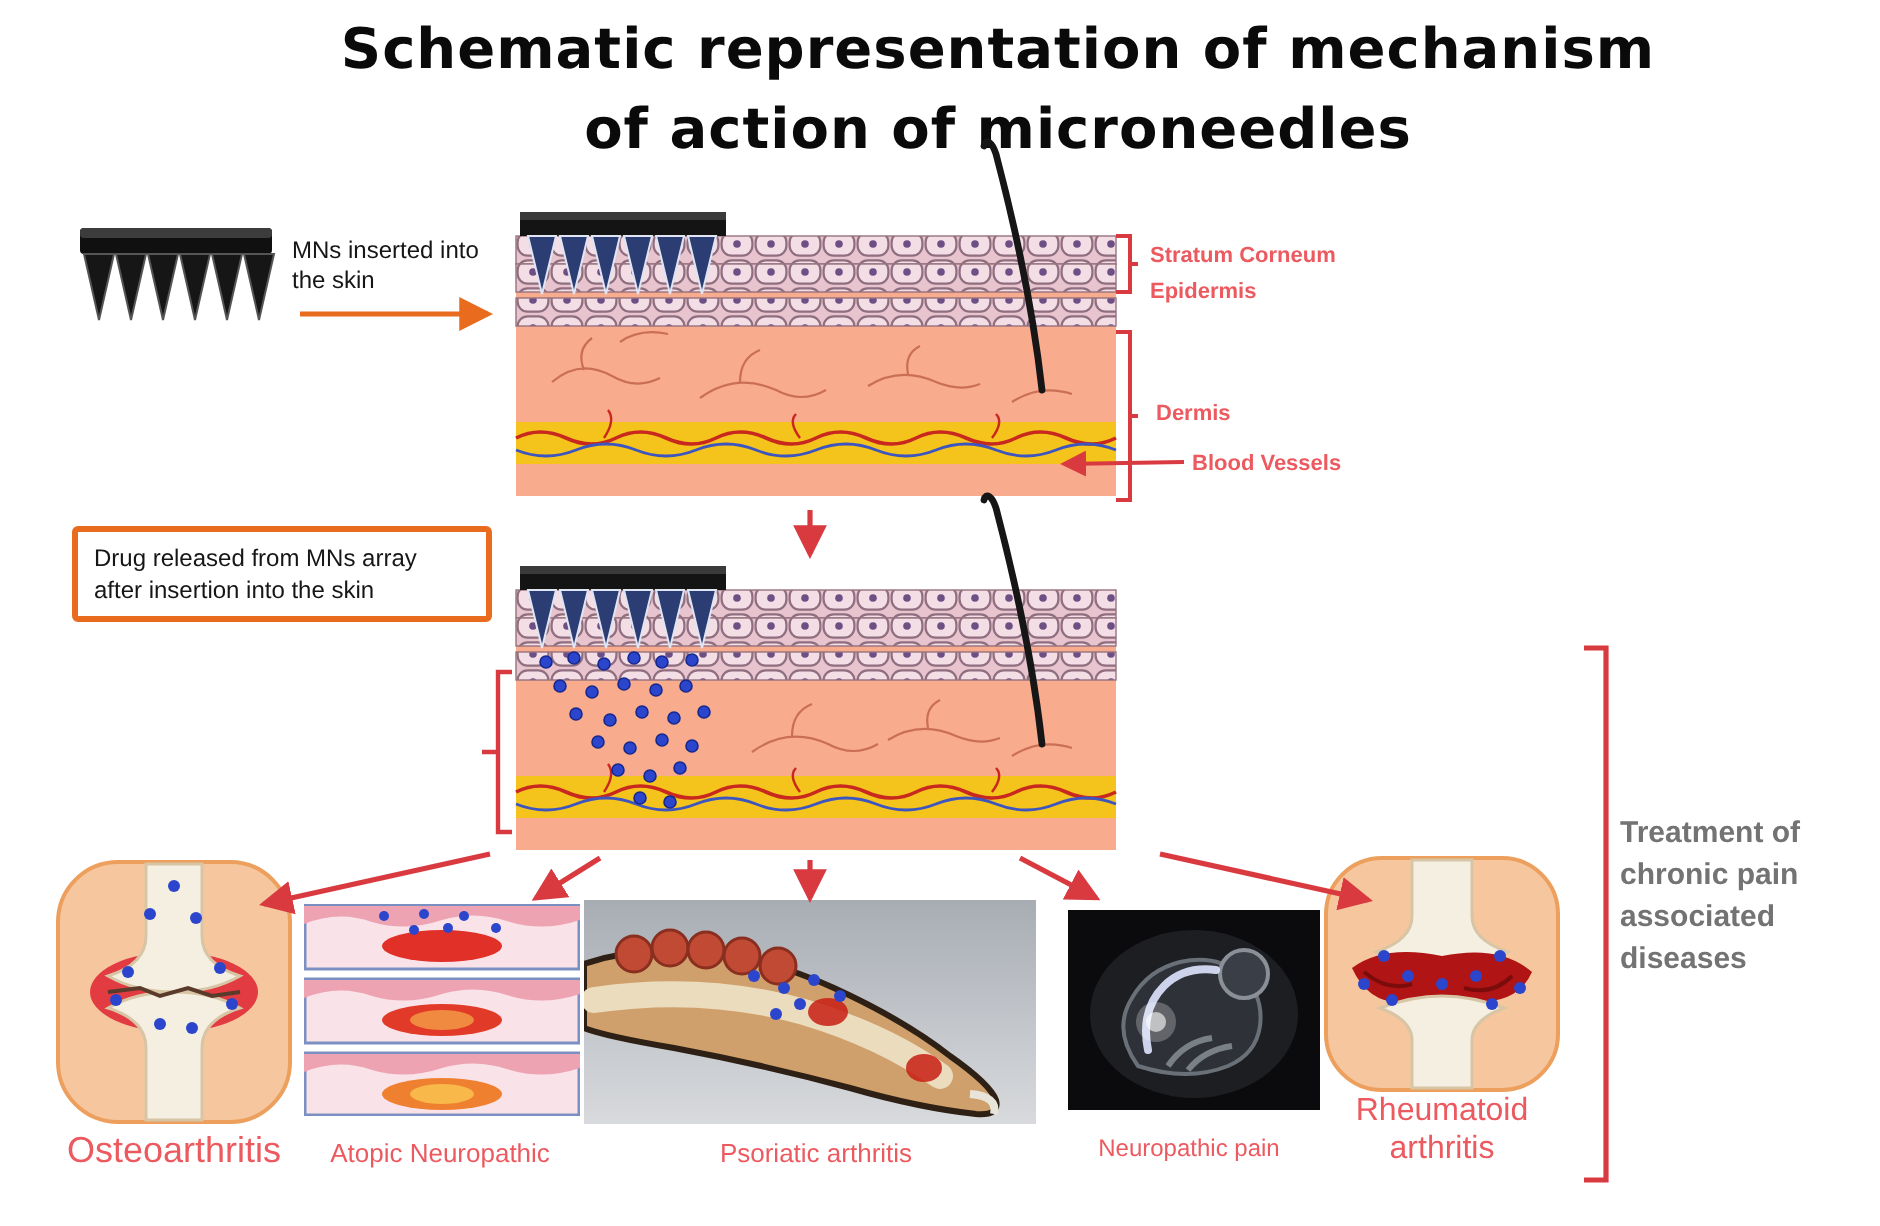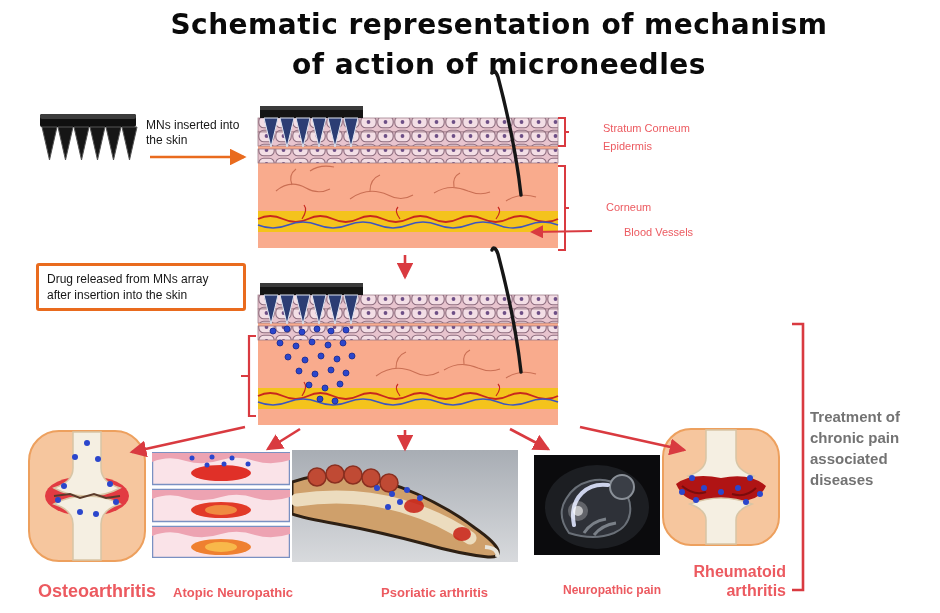--- a/index.html
+++ b/index.html
@@ -5,22 +5,22 @@
   html,body{margin:0;padding:0;background:#ffffff;}
   .canvas{position:relative;width:940px;height:613px;background:#ffffff;overflow:hidden;
           font-family:"Liberation Sans",sans-serif;}
   .abs{position:absolute;}
   .title-wrap{top:5px;left:0;width:940px;text-align:center;color:#0a0a0a;
               font-family:"DejaVu Sans",sans-serif;font-weight:bold;padding-left:29px;}
   .title-line{font-size:28px;line-height:40px;letter-spacing:0.5px;}
   .note{color:#161616;font-size:12px;line-height:15px;white-space:pre-line;}
   .drug-box{border:3px solid #e96b1e;border-radius:3px;background:#ffffff;padding:5px 8px;
             font-size:12px;line-height:16px;color:#161616;white-space:pre-line;}
-  .red-label{color:#ec5a60;font-weight:normal;font-size:11px;line-height:13px;margin-left:28px;}
-  .disease-label{color:#ec5a60;font-weight:bold;text-align:right;line-height:17px;margin-top:16px;}
+  .red-label{color:#ec5a60;font-weight:bold;font-size:11px;line-height:13px;}
+  .disease-label{color:#ec5a60;font-weight:normal;text-align:center;line-height:17px;}
   .treatment{color:#737373;font-weight:bold;font-size:15px;line-height:21px;white-space:pre-line;}
   svg{display:block;}
 </style>
 </head>
 <body>
 
 <div class="canvas">
 
   <div class="abs title-wrap">
     <div class="title-line">Schematic representation of mechanism</div>
@@ -85,21 +85,21 @@
         <polygon points="38,45 52,45 45,74"></polygon>
         <polygon points="54,45 68,45 61,74"></polygon>
         <polygon points="70,45 84,45 77,74"></polygon>
         <polygon points="86,45 100,45 93,74"></polygon>
       </g>
     </g>
   </svg>
 
   <div class="abs red-label" style="left:575px;top:122px">Stratum Corneum</div>
   <div class="abs red-label" style="left:575px;top:140px">Epidermis</div>
-  <div class="abs red-label" style="left:578px;top:201px">Corneum</div>
+  <div class="abs red-label" style="left:578px;top:201px">Dermis</div>
   <div class="abs red-label" style="left:596px;top:226px">Blood Vessels</div>
 
   <div class="abs drug-box" style="left:36px;top:263px;width:188px">Drug released from MNs array
 after insertion into the skin</div>
 
   <svg class="abs" style="left:258px;top:250px;overflow:visible" width="300" height="175" viewBox="0 0 300 175">
     <defs>
       <pattern id="cellsB" width="17" height="14" patternUnits="userSpaceOnUse">
         <rect width="17" height="14" fill="#e8c4ce"></rect>
         <rect x="0.8" y="1.2" width="15.4" height="11.6" rx="5" fill="#f3dee5" stroke="#8f6e80" stroke-width="1.1"></rect>

